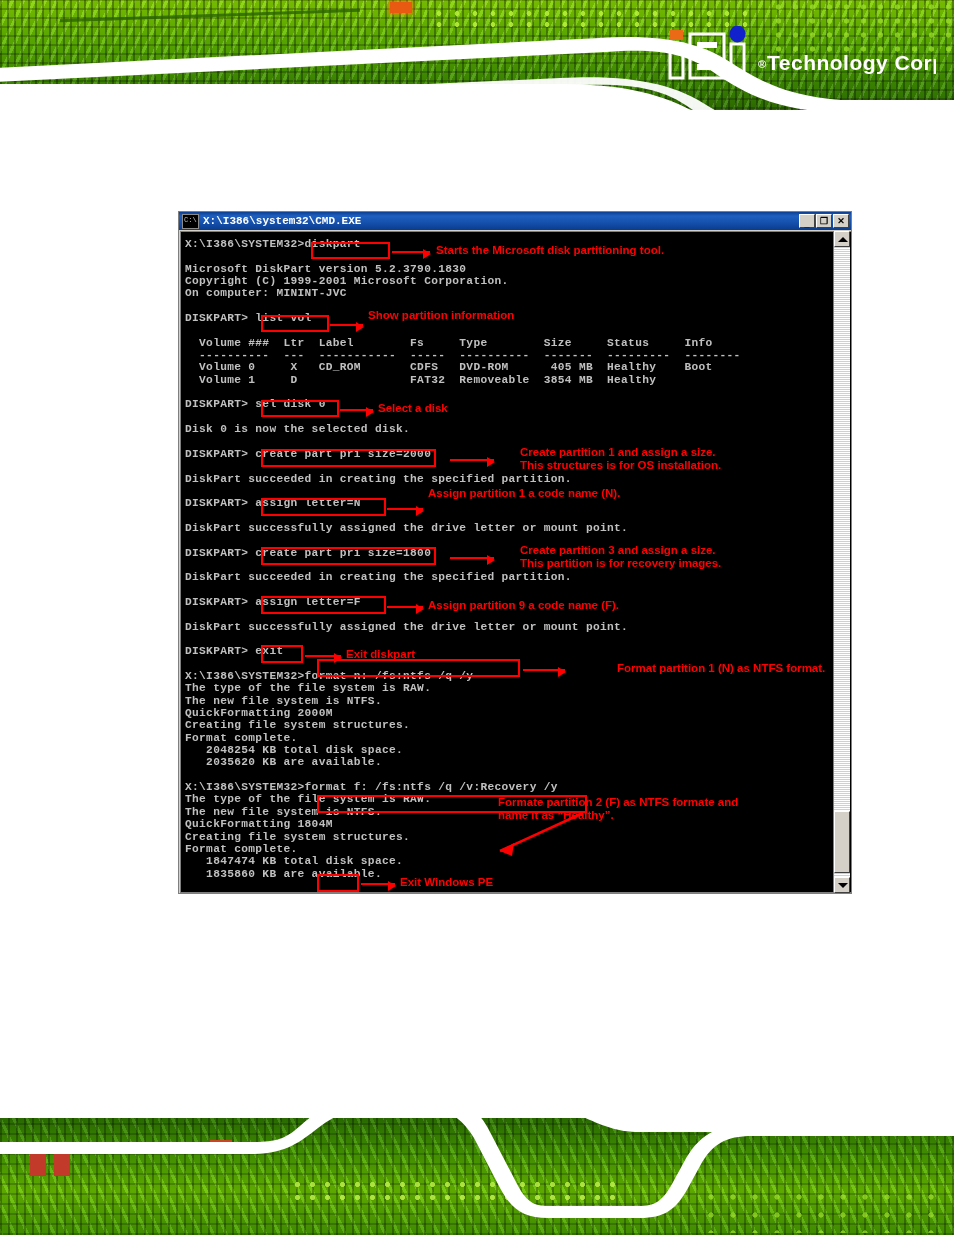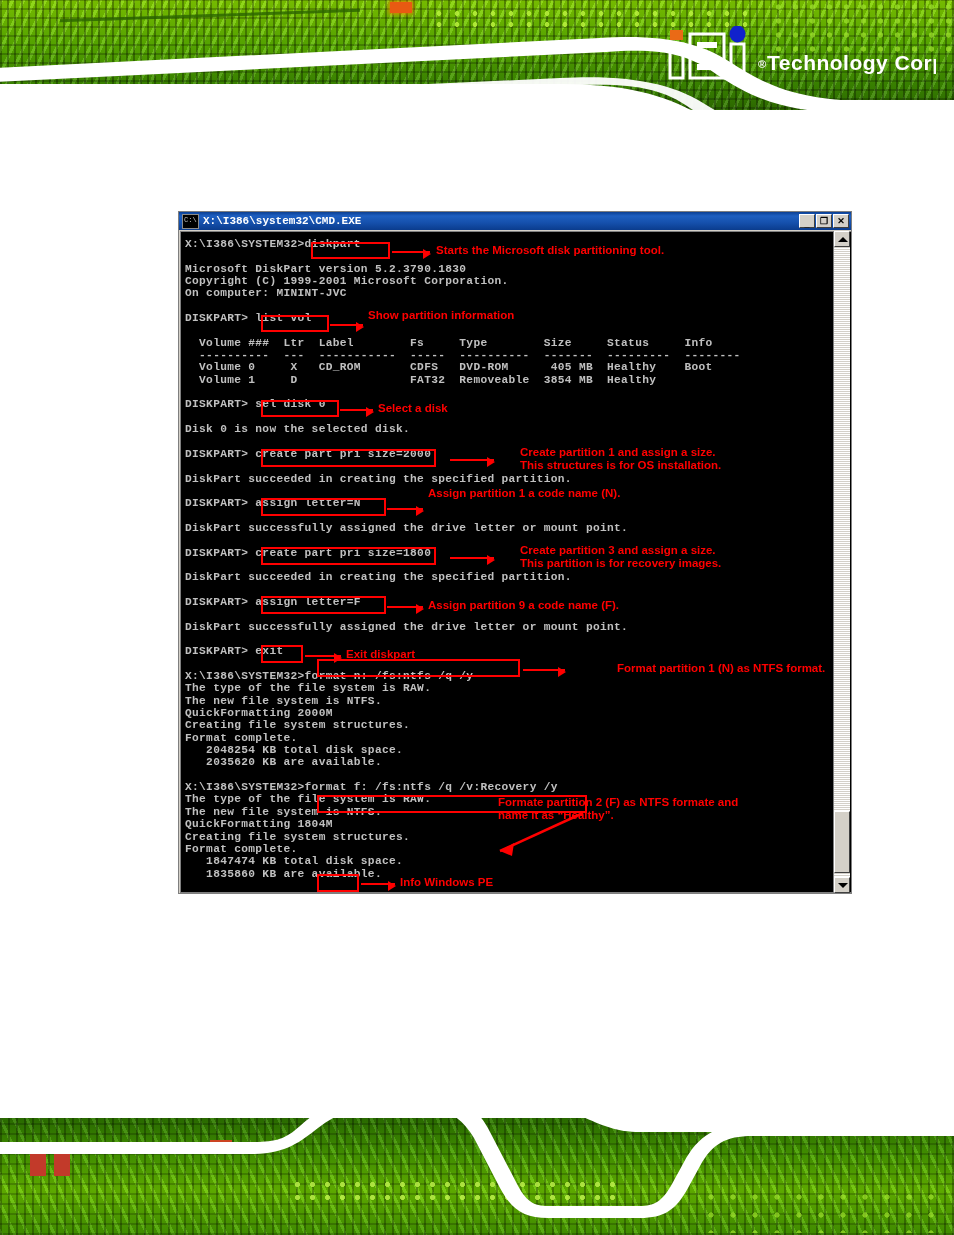--- a/index.html
+++ b/index.html
@@ -324,21 +324,21 @@
   <div class="hbox" style="left:139px;top:584px;width:270px;height:18px;"></div>
   <svg class="diag-arrow" style="left:300px;top:600px;width:110px;height:48px;" viewBox="0 0 110 48">
     <line x1="105" y1="2" x2="22" y2="40" stroke="#ff0000" stroke-width="2.6"></line>
     <polygon points="22,40 36,32 34,45" fill="#ff0000"></polygon>
   </svg>
   <div class="atext" style="left:320px;top:585px;">Formate partition 2 (F) as NTFS formate and</div>
   <div class="atext" style="left:320px;top:598px;">name it as “Healthy”.</div>
 
   <div class="hbox" style="left:139px;top:663px;width:42px;height:18px;"></div>
   <div class="arrow" style="left:183px;top:672px;width:34px;"></div>
-  <div class="atext" style="left:222px;top:665px;">Info Windows PE</div>
+  <div class="atext" style="left:222px;top:665px;">Exit Windows PE</div>
 </div>
 
 <div class="footer">
   <div class="ftr-circuit"></div>
   <div class="ftr-pads"></div>
   <div class="ftr-pads2"></div>
   <div class="ftr-red1"></div>
   <div class="ftr-red2"></div>
   <div class="ftr-red3"></div>
 

